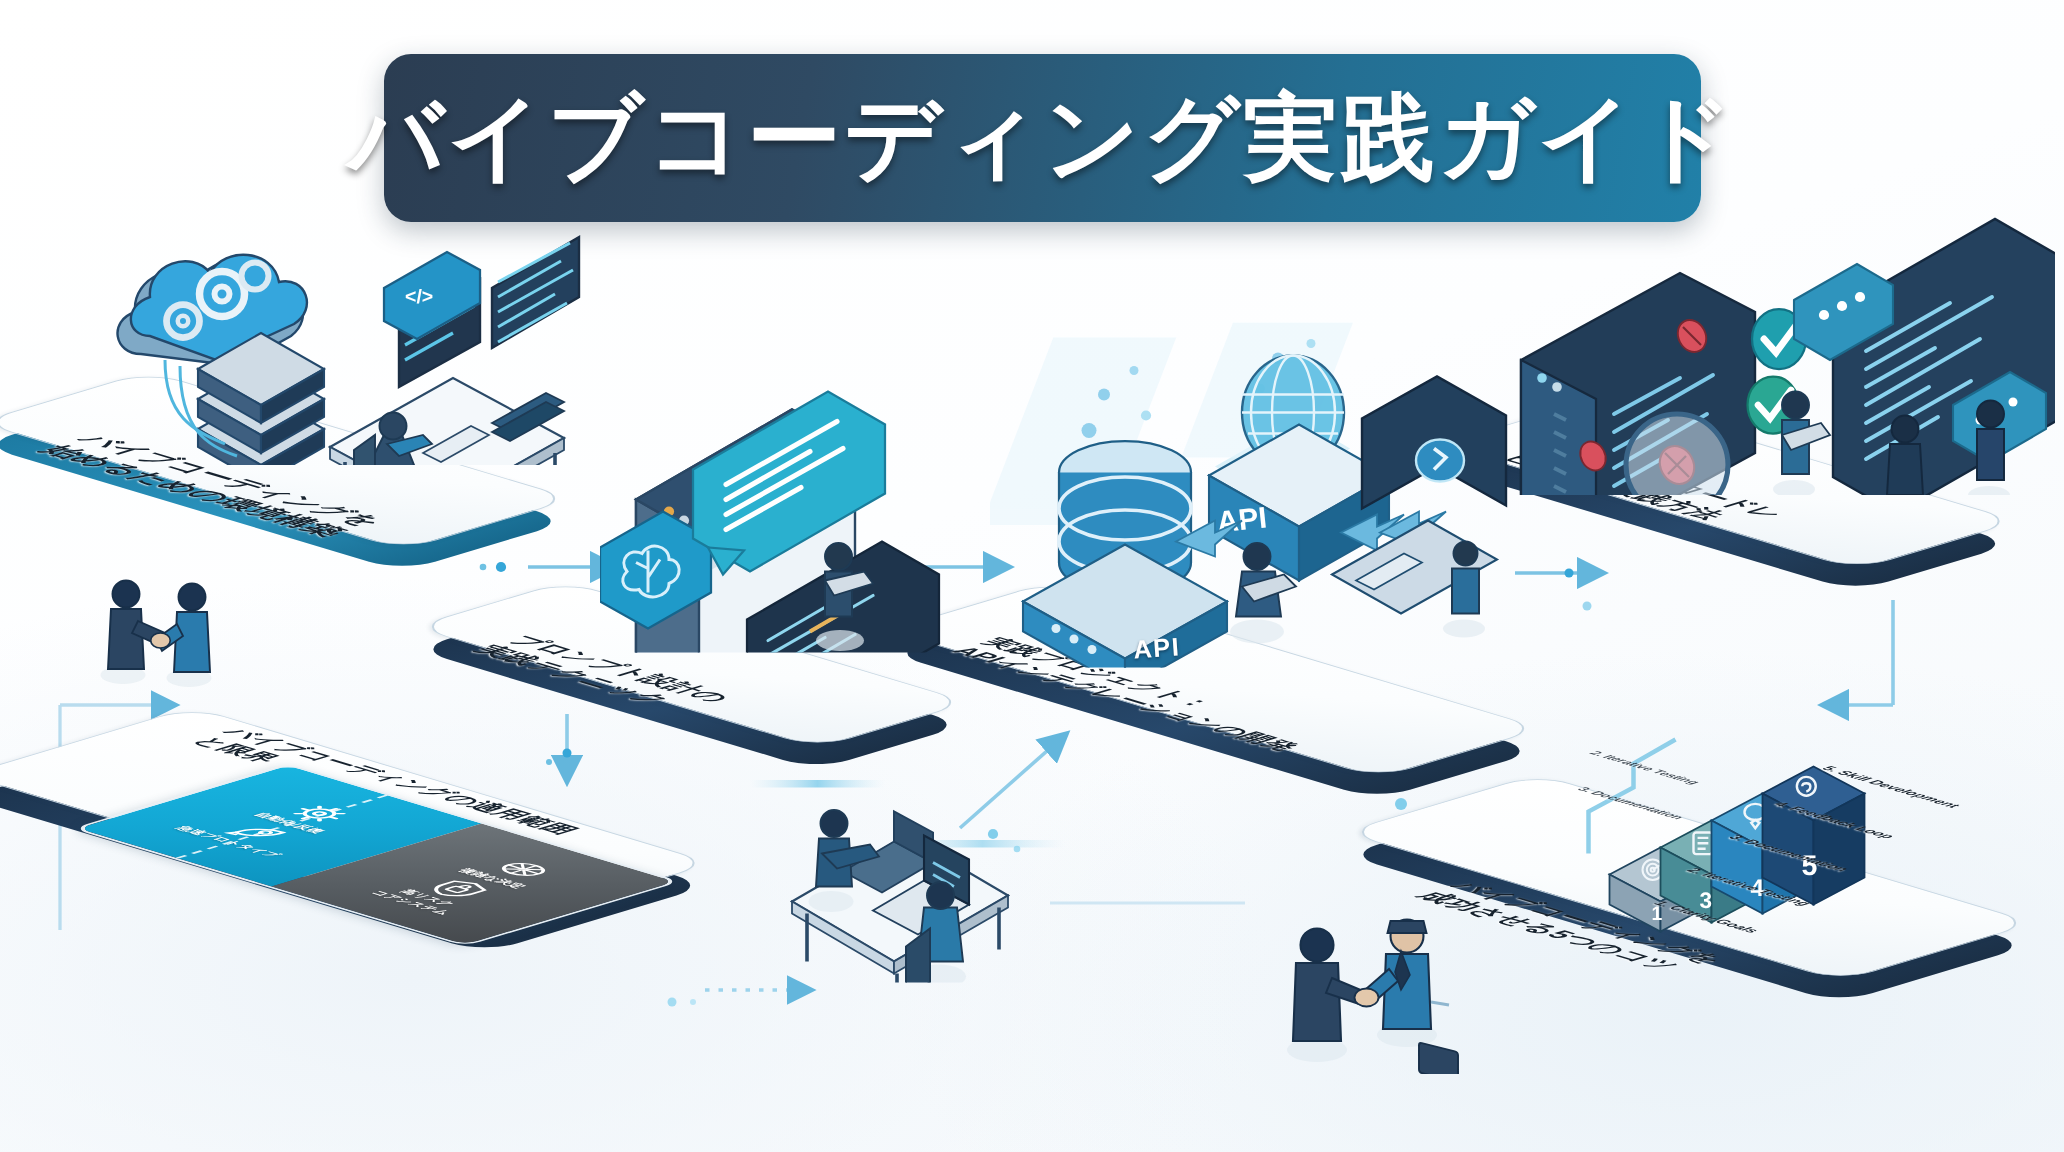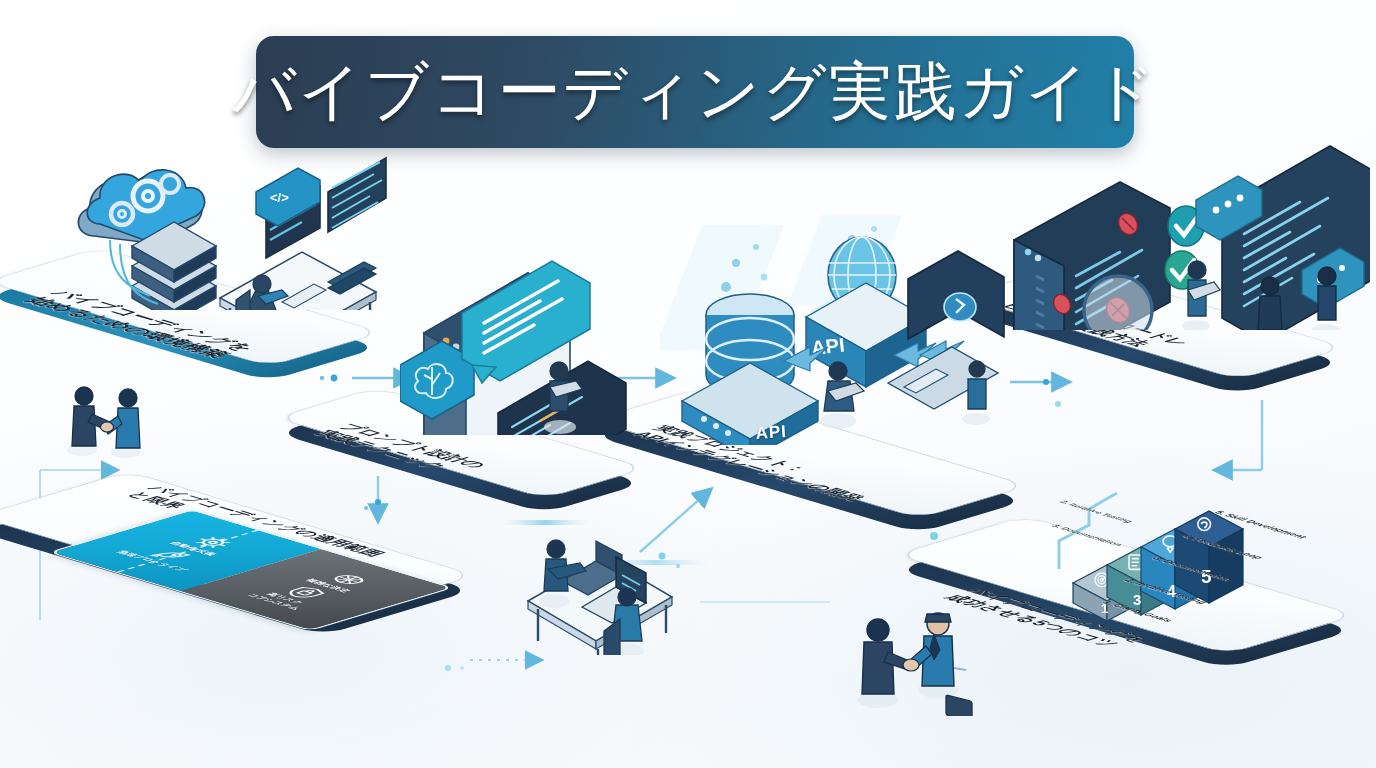--- a/index.html
+++ b/index.html
@@ -19,21 +19,21 @@
 
   
   #title-bar{
     position:absolute;left:256px;top:36px;width:878px;height:112px;
     border-radius:18px;
     background:linear-gradient(100deg,#2b3d52 0%,#2f4a63 32%,#246f93 72%,#2180a8 100%);
     box-shadow:0 6px 18px rgba(25,45,65,.28);
     display:flex;align-items:center;justify-content:center;
   }
   #title-text{
-    color:#ffffff;font-size:63px;font-weight:normal;letter-spacing:2px;
+    color:#ffffff;font-size:63px;font-weight:bold;letter-spacing:2px;
     text-shadow:0 3px 5px rgba(0,0,0,.45);
     white-space:nowrap;
     text-align:right;
   }
 
   
   .platform{position:absolute;}
   .plat-top{
     position:absolute;left:0;top:0;width:100%;height:100%;
     background:linear-gradient(150deg,#ffffff 0%,#fbfdfe 55%,#eef4f8 100%);

